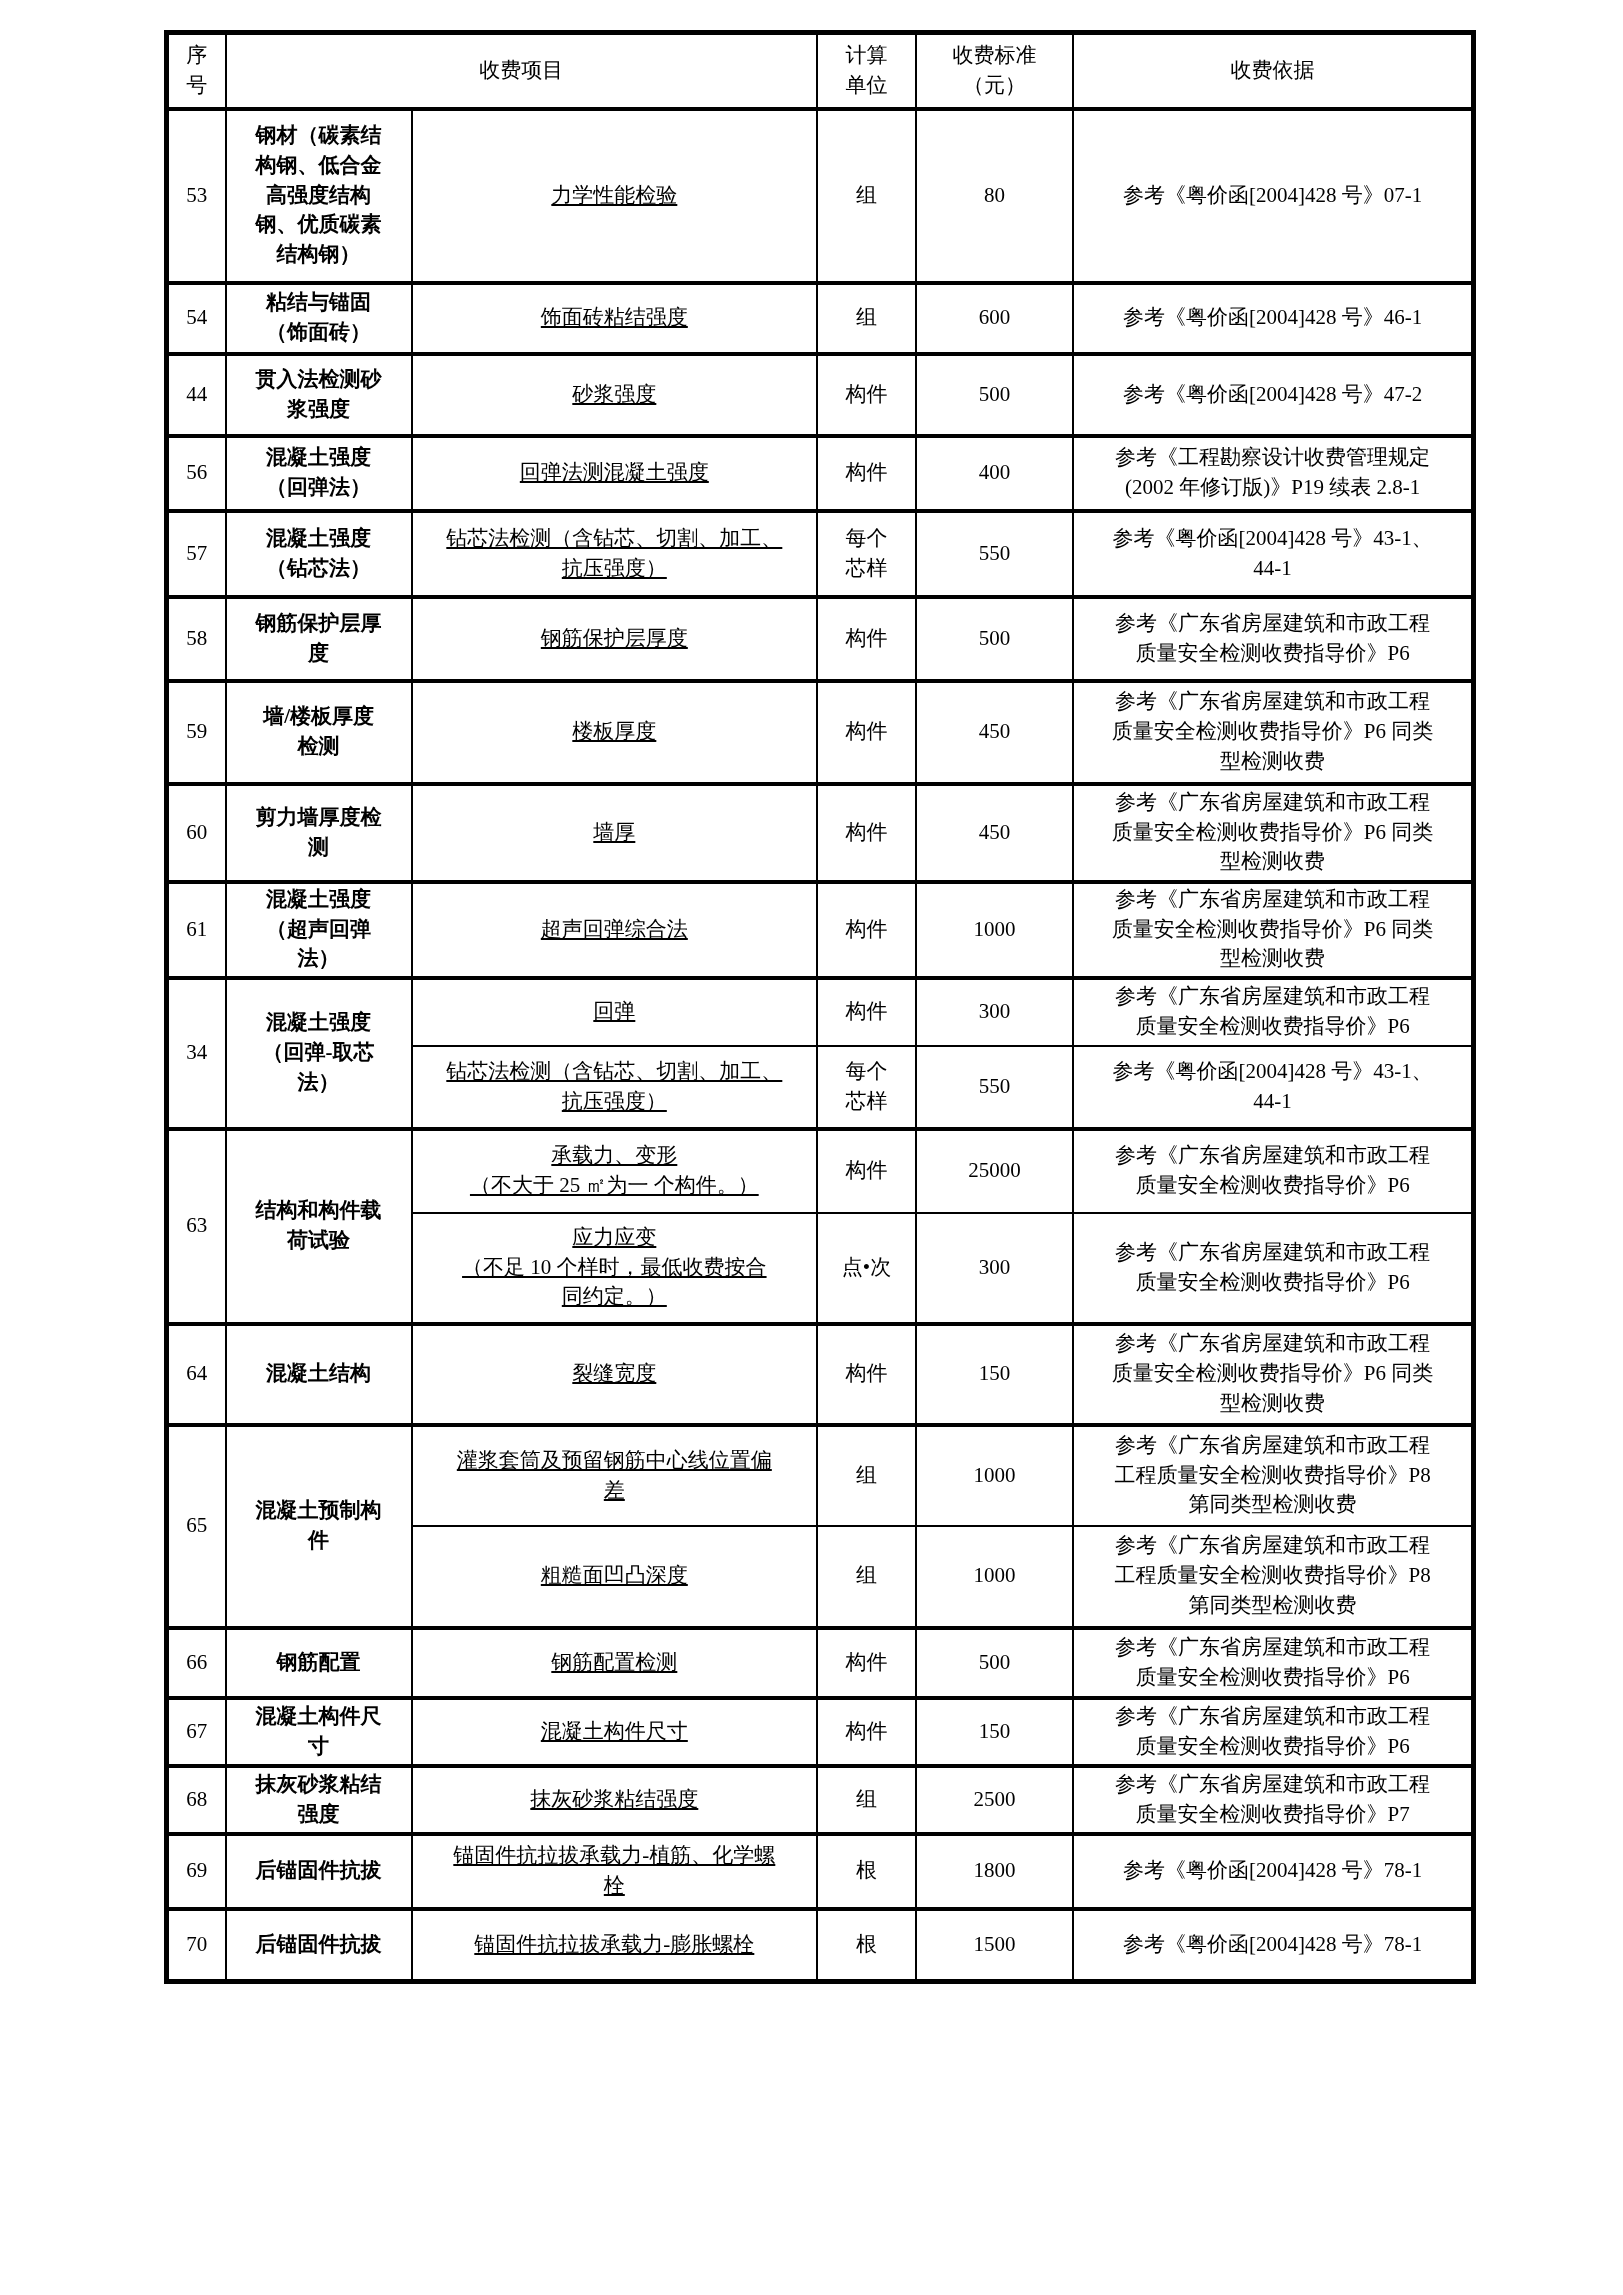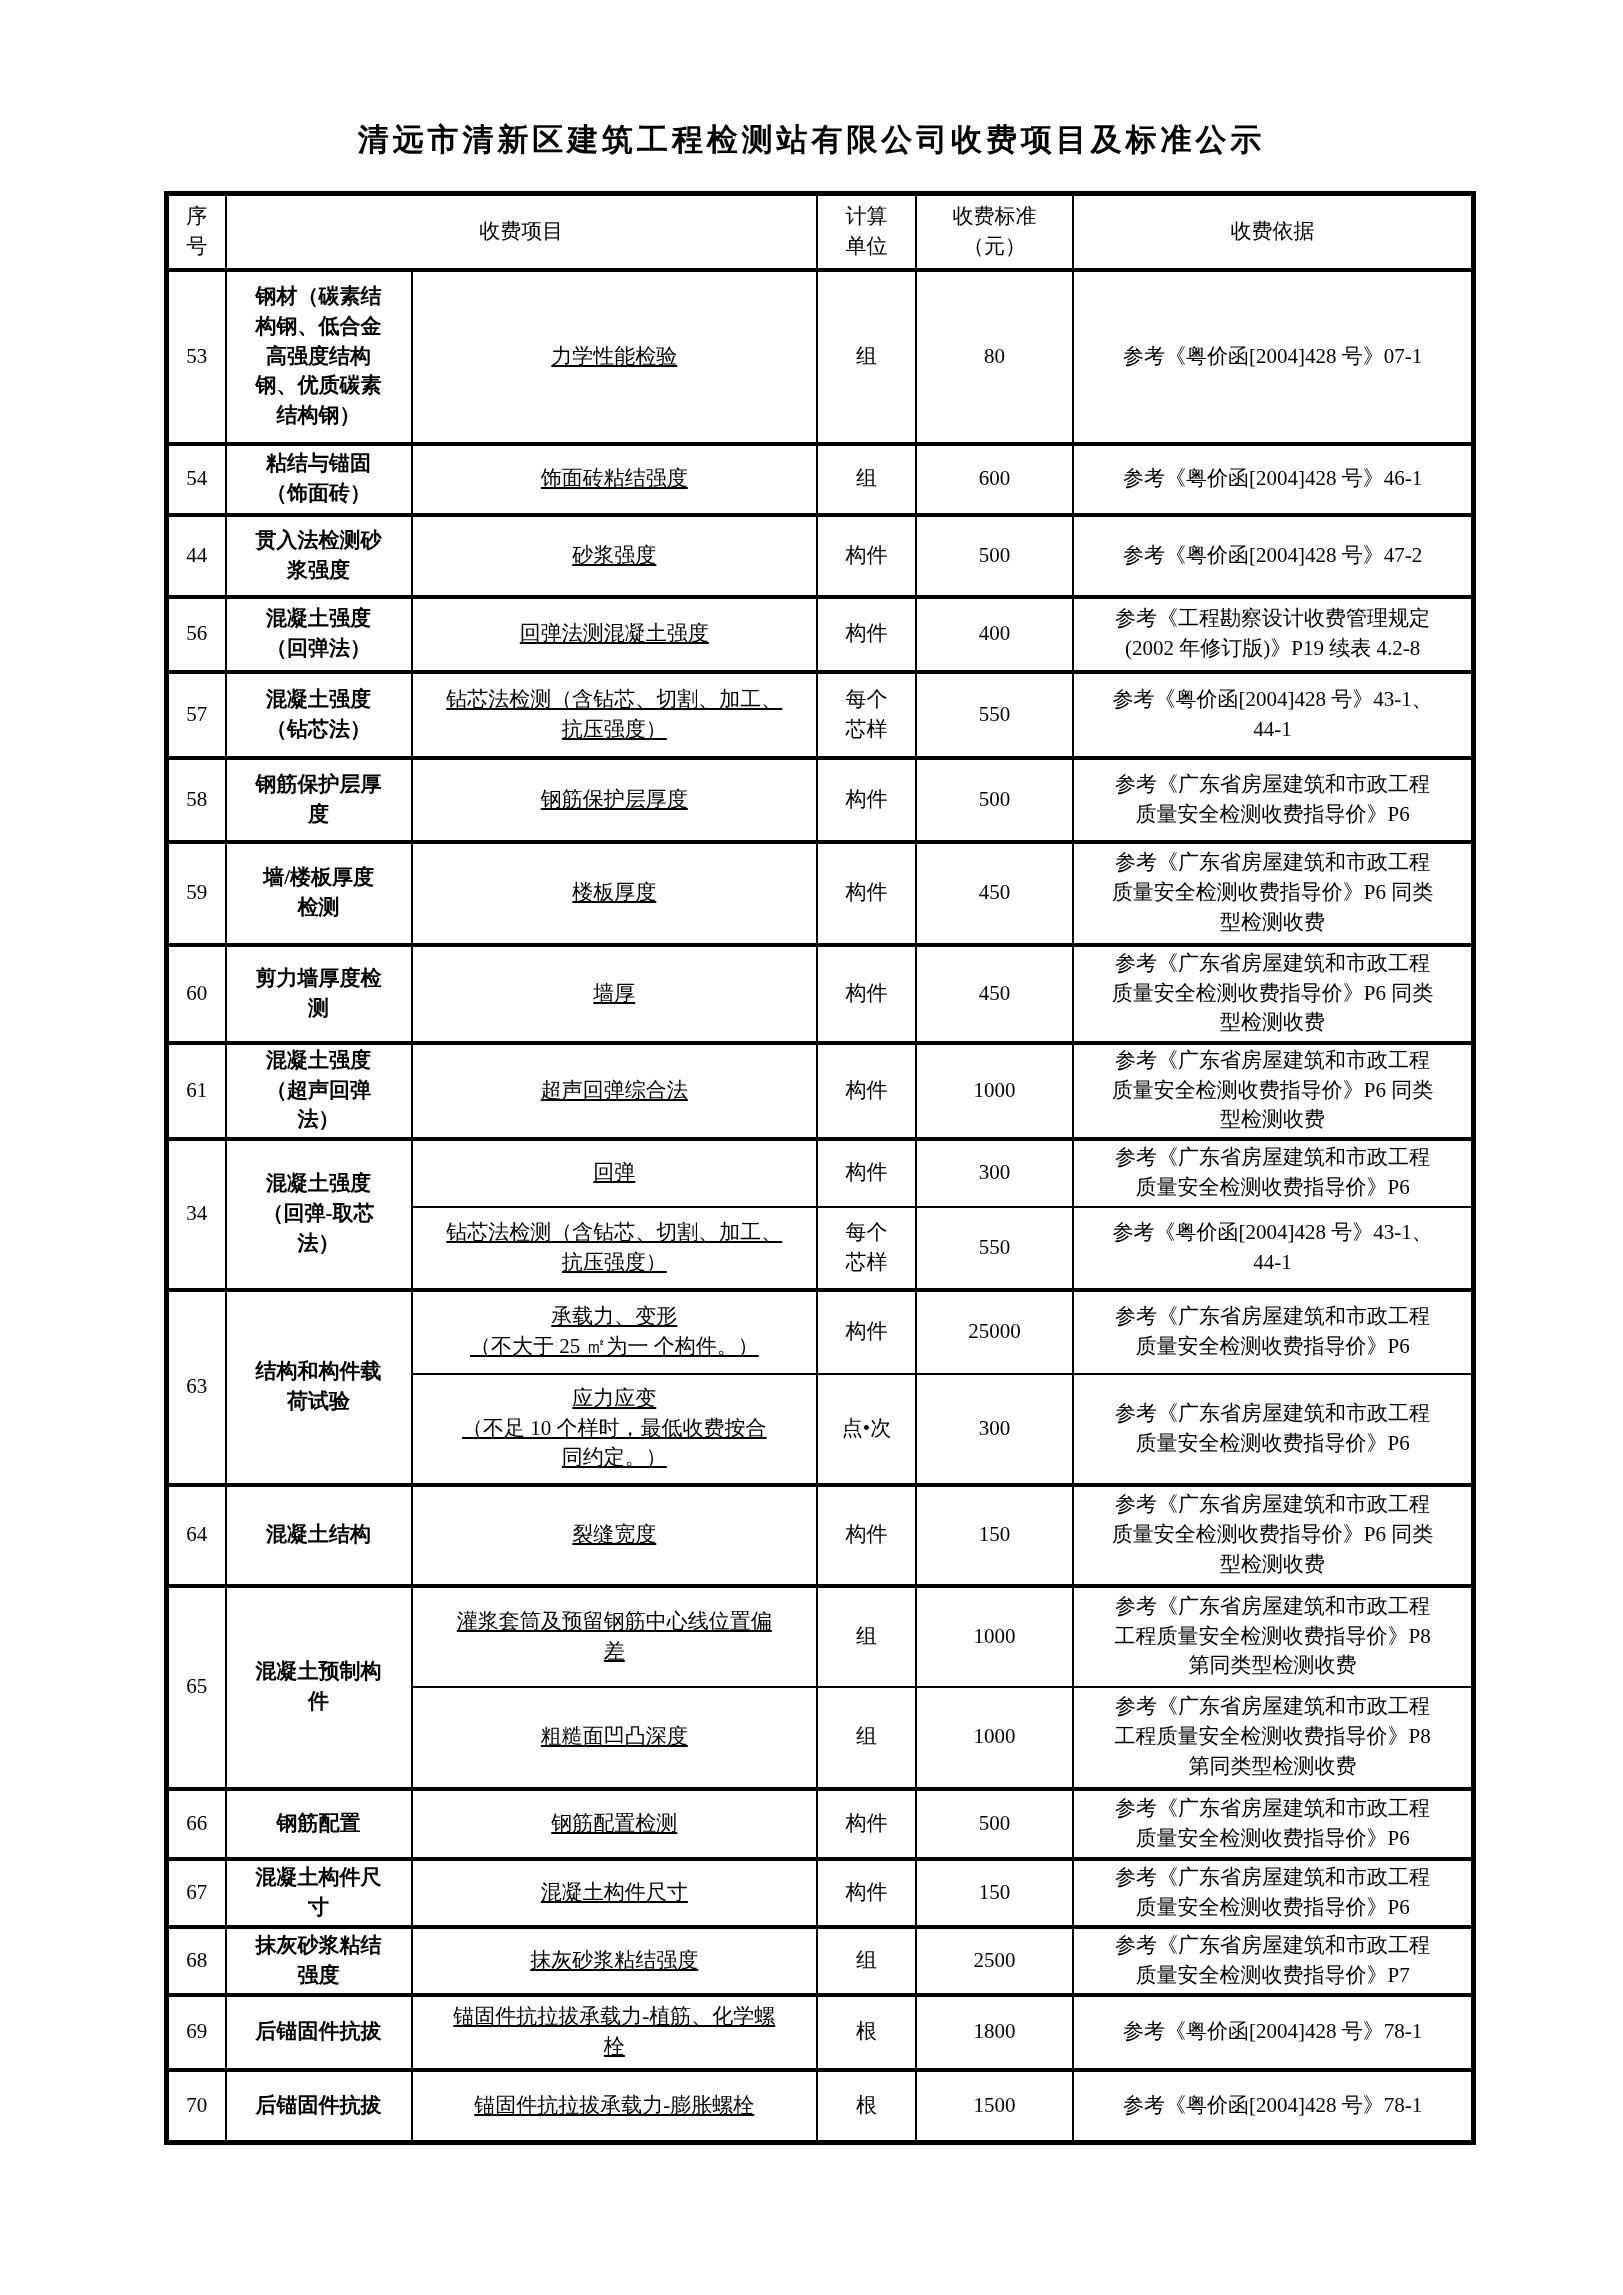--- a/index.html
+++ b/index.html
@@ -35,21 +35,20 @@
   .footer{
     margin-top:17px;margin-left:164px;width:1312px;text-align:center;
     font-size:19.6px;
   }
 </style>
 </head>
 <body>
 
 <div class="page">
 
-  <div class="title">清远市清新区建筑工程检测站有限公司收费项目及标准公示</div>
 
   <table class="fee">
     <colgroup>
       <col style="width:59px">
         <col style="width:186px">
         <col style="width:405px">
       <col style="width:99px">
         <col style="width:157px">
         <col style="width:400px">
     </colgroup>
@@ -101,21 +100,21 @@
       </tr>
 
       <tr class="band h114">
         <td>56</td>
         <td class="cat">混凝土强度
 （回弹法）</td>
         <td class="name">回弹法测混凝土强度</td>
         <td>构件</td>
         <td>400</td>
         <td class="basis">参考《工程勘察设计收费管理规定
-(2002 年修订版)》P19 续表 4.2-8</td>
+(2002 年修订版)》P19 续表 2.8-1</td>
       </tr>
 
       <tr class="band h131">
         <td>57</td>
         <td class="cat">混凝土强度
 （钻芯法）</td>
         <td class="name">钻芯法检测（含钻芯、切割、加工、
 抗压强度）</td>
         <td>每个
 芯样</td>

